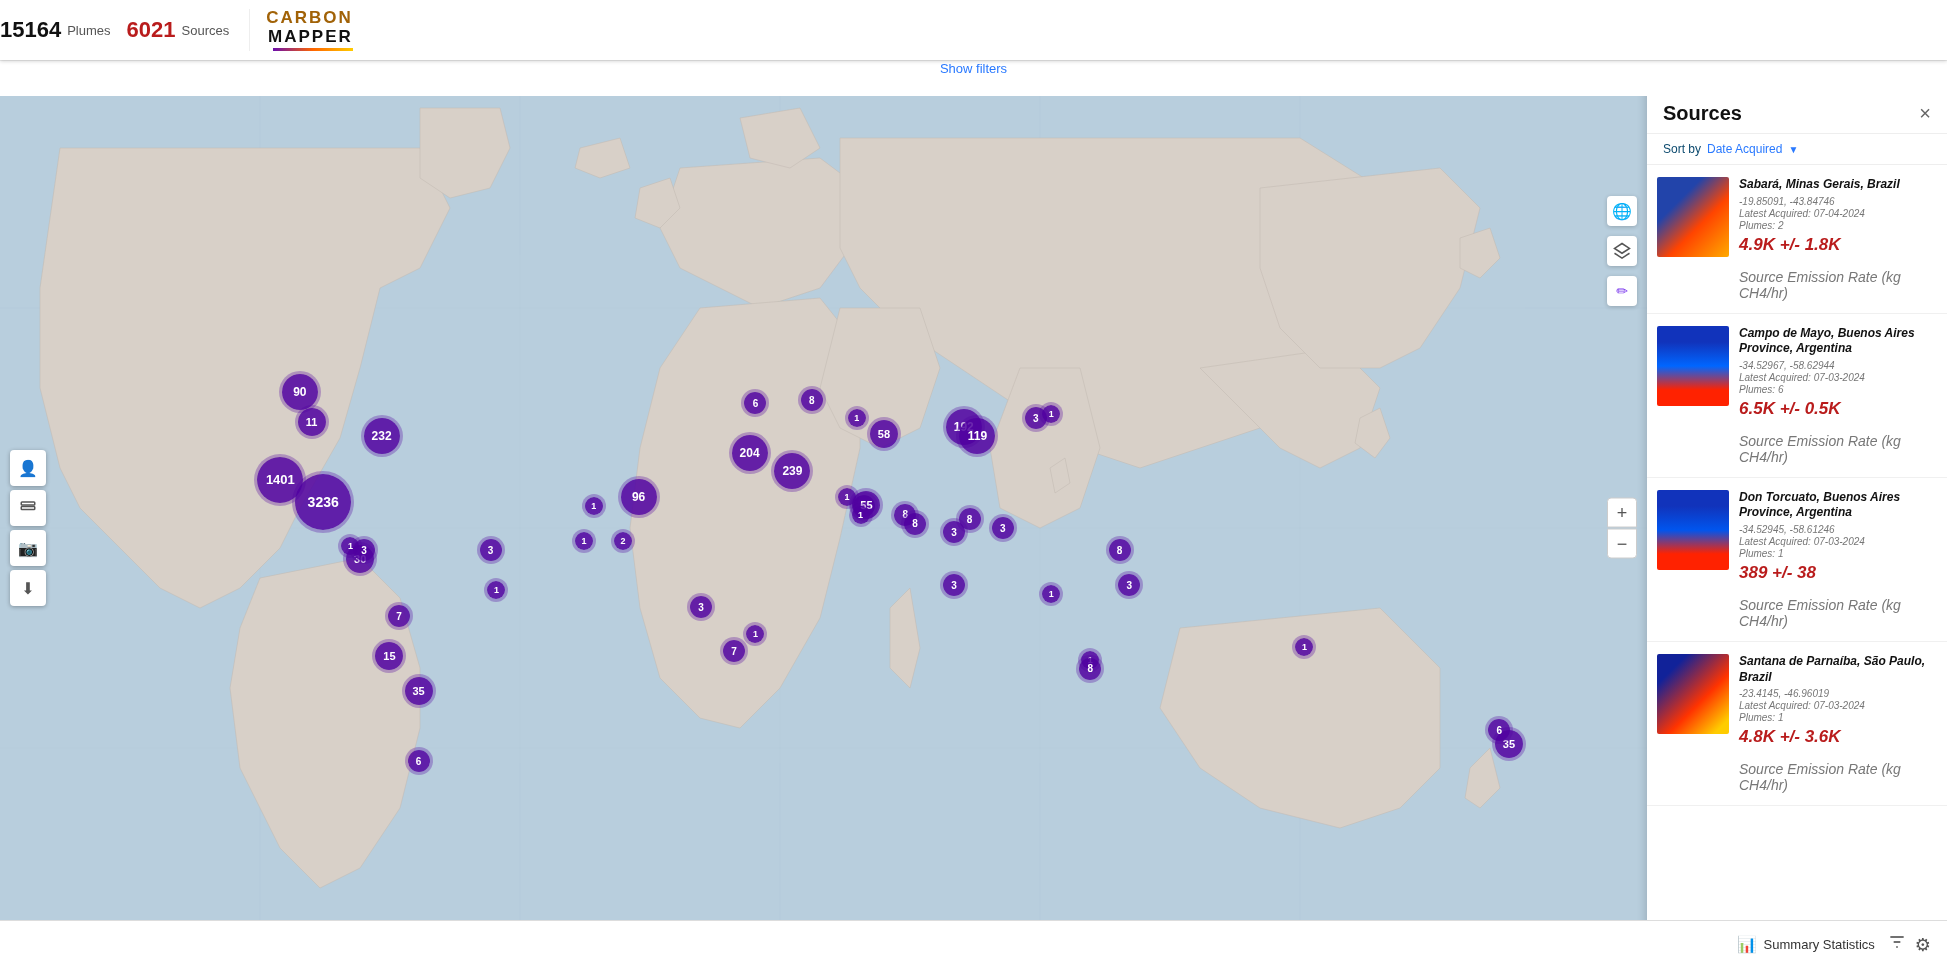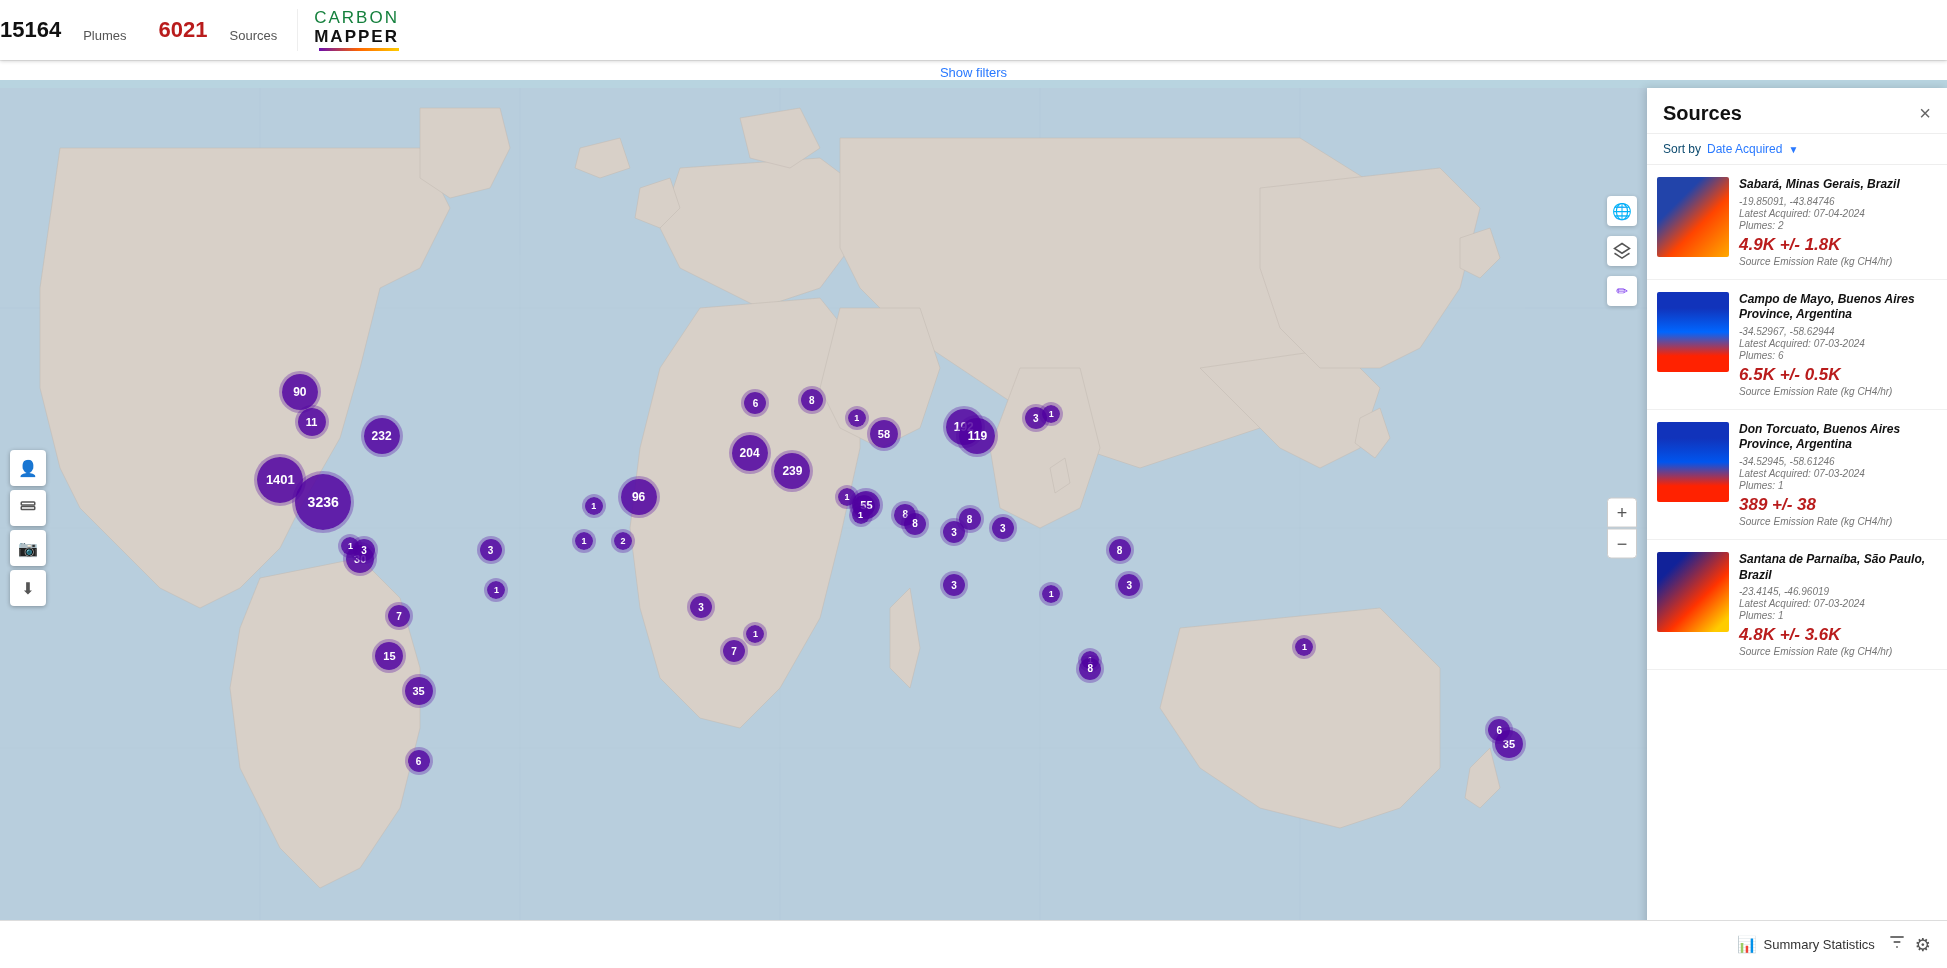--- a/index.html
+++ b/index.html
@@ -20,29 +20,29 @@
       margin-right: 12px; flex-shrink: 0;
     }
     #search-icon-btn svg { color: white; }
     #search-input {
       border: none; outline: none; font-size: 15px; color: #333; flex: 1;
       background: transparent;
     }
     #search-input::placeholder { color: #999; }
     #location-icon { color: #2979ff; margin-left: 8px; cursor: pointer; font-size: 18px; }
     #show-filters-bar {
-      position: absolute; top: 60px; left: 0; right: 0; height: 20px;
-      background: white; display: flex; align-items: flex-end; justify-content: center;
+      position: absolute; top: 60px; left: 0; right: 0; height: 36px;
+      background: white; display: flex; align-items: flex-start; justify-content: center;
       border-top: 1px solid #eee; z-index: 99;
     }
     #show-filters-link { color: #2979ff; font-size: 13px; cursor: pointer; text-decoration: none; }
 
     
     #header-stats {
-      display: flex; align-items: flex-end; gap: 22px; padding-right: 20px;
+      display: flex; align-items: center; gap: 6px; padding-right: 20px;
       font-size: 14px; color: #333;
     }
     #plumes-count { font-size: 22px; font-weight: 700; color: #111; }
     #plumes-label { font-size: 13px; color: #555; margin-right: 10px; }
     #sources-count { font-size: 22px; font-weight: 700; color: #111; }
     #sources-label { font-size: 13px; color: #555; }
 
     
     #logo {
       padding: 0 16px; display: flex; flex-direction: column; align-items: flex-end;
@@ -111,21 +111,21 @@
     .source-thumb {
       width: 72px; height: 80px; background: #e0e8f0; flex-shrink: 0;
       border-radius: 2px; overflow: hidden; position: relative;
     }
     .source-info { flex: 1; min-width: 0; }
     .source-name { font-size: 12px; font-weight: 700; color: #111; line-height: 1.3; margin-bottom: 3px; }
     .source-coords { font-size: 10px; color: #777; margin-bottom: 1px; }
     .source-acquired { font-size: 10px; color: #777; margin-bottom: 1px; }
     .source-plumes { font-size: 10px; color: #777; margin-bottom: 4px; }
     .source-emission { font-size: 17px; font-weight: 700; color: #b91c1c; }
-    .source-emission-unit { font-size: 10px; color: #777; margin-top: 1px; }
+    .source-emission-unit { font-size: 14px; color: #777; margin-top: 14px; }
 
     
     #bottom-bar {
       position: absolute; bottom: 0; left: 0; right: 0; height: 48px;
       background: white; border-top: 1px solid #ddd;
       display: flex; align-items: center; justify-content: flex-end;
       padding: 0 16px; gap: 12px; z-index: 60;
     }
     #summary-stats-btn {
       display: flex; align-items: center; gap: 6px;
@@ -203,21 +203,21 @@
 <div id="header">
 
   <div id="header-stats">
     <span id="plumes-count">15164</span>
     <span id="plumes-label">Plumes</span>
     <span id="sources-count" style="font-size:22px;font-weight:700;color:#b91c1c;">6021</span>
     <span id="sources-label" style="font-size:13px;color:#555;">Sources</span>
   </div>
 
   <div id="logo">
-    <span style="font-size:17px;font-weight:400;color:#15803d;letter-spacing:2px;line-height:1.1;">CARBON</span>
+    <span style="font-size:17px;font-weight:700;color:#a16207;letter-spacing:2px;line-height:1.1;">CARBON</span>
     <span style="font-size:17px;font-weight:900;color:#111;letter-spacing:2px;line-height:1.1;">MAPPER</span>
     <div id="logo-bar"></div>
   </div>
 </div>
 
 <div id="show-filters-bar">
   <a id="show-filters-link" href="#">Show filters</a>
 </div>
 
 <div id="map-container">

